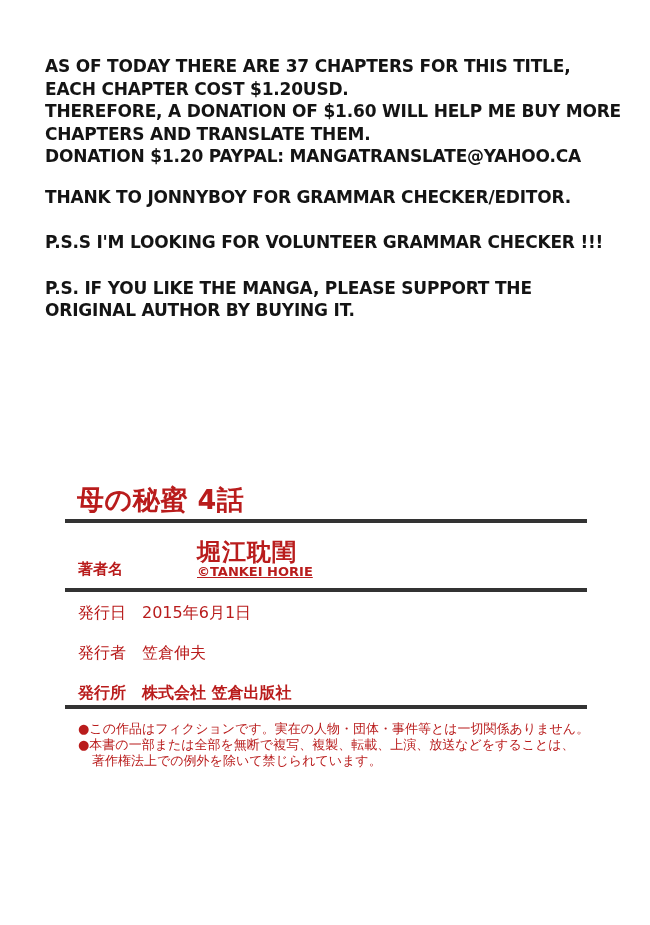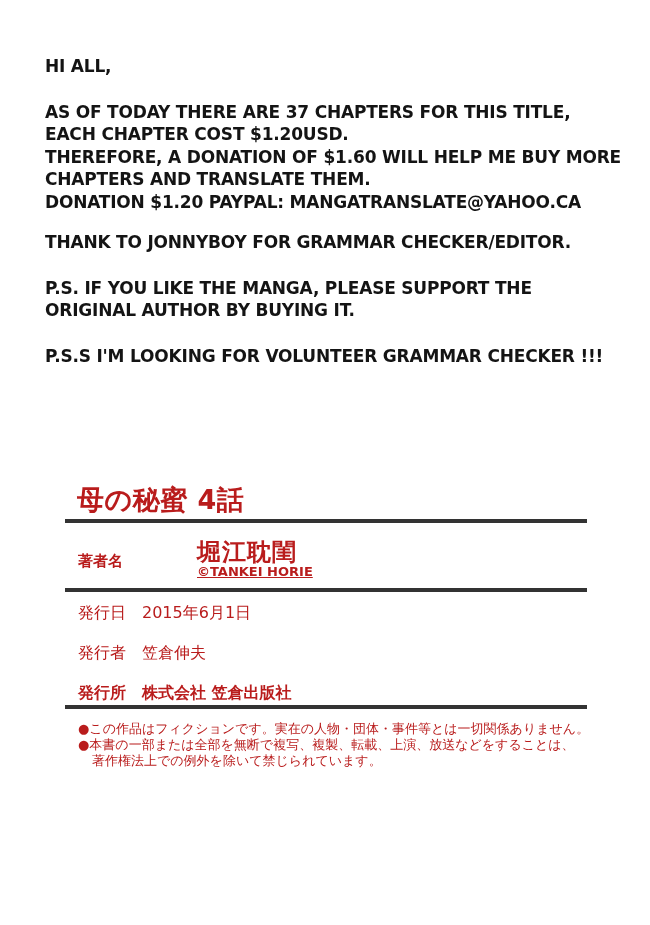--- a/index.html
+++ b/index.html
@@ -59,21 +59,21 @@
     border-bottom: 2px solid #333333;
   }
   .rule-title   { margin-top: 5px; }
   .rule-author  { margin-top: 9px; }
   .rule-imprint { margin-top: 3px; }
 
   .author-row {
     margin-top: 16px;
     padding-left: 13px;
     display: flex;
-    align-items: center;
+    align-items: flex-end;
   }
   .author-label {
     width: 119px;
     font-size: 15px;
     font-weight: bold;
     padding-top: 4px;
   }
   .author-name {
     font-size: 24px;
     line-height: 26px;
@@ -112,38 +112,35 @@
   }
   .notice-line.indented { padding-left: 14px; }
 </style>
 </head>
 <body>
 
 <div class="page">
 
   <div class="translator-note">
     <div class="note-para">
-      <div>HI ALL,</div>
-    </div>
-    <div class="note-para">
       <div>AS OF TODAY THERE ARE 37 CHAPTERS FOR THIS TITLE,</div>
       <div>EACH CHAPTER COST $1.20USD.</div>
       <div>THEREFORE, A DONATION OF $1.60 WILL HELP ME BUY MORE</div>
       <div>CHAPTERS AND TRANSLATE THEM.</div>
       <div>DONATION $1.20 PAYPAL: MANGATRANSLATE@YAHOO.CA</div>
     </div>
     <div class="note-para tight-top">
       <div>THANK TO JONNYBOY FOR GRAMMAR CHECKER/EDITOR.</div>
     </div>
     <div class="note-para">
+      <div>P.S.S I'M LOOKING FOR VOLUNTEER GRAMMAR CHECKER !!!</div>
+    </div>
+    <div class="note-para">
       <div>P.S. IF YOU LIKE THE MANGA, PLEASE SUPPORT THE</div>
       <div>ORIGINAL AUTHOR BY BUYING IT.</div>
-    </div>
-    <div class="note-para">
-      <div>P.S.S I'M LOOKING FOR VOLUNTEER GRAMMAR CHECKER !!!</div>
     </div>
   </div>
 
   <div class="colophon">
 
     <div class="colophon-title">母の秘蜜 4話</div>
 
     <div class="double-rule rule-title"></div>
 
     <div class="author-row">

